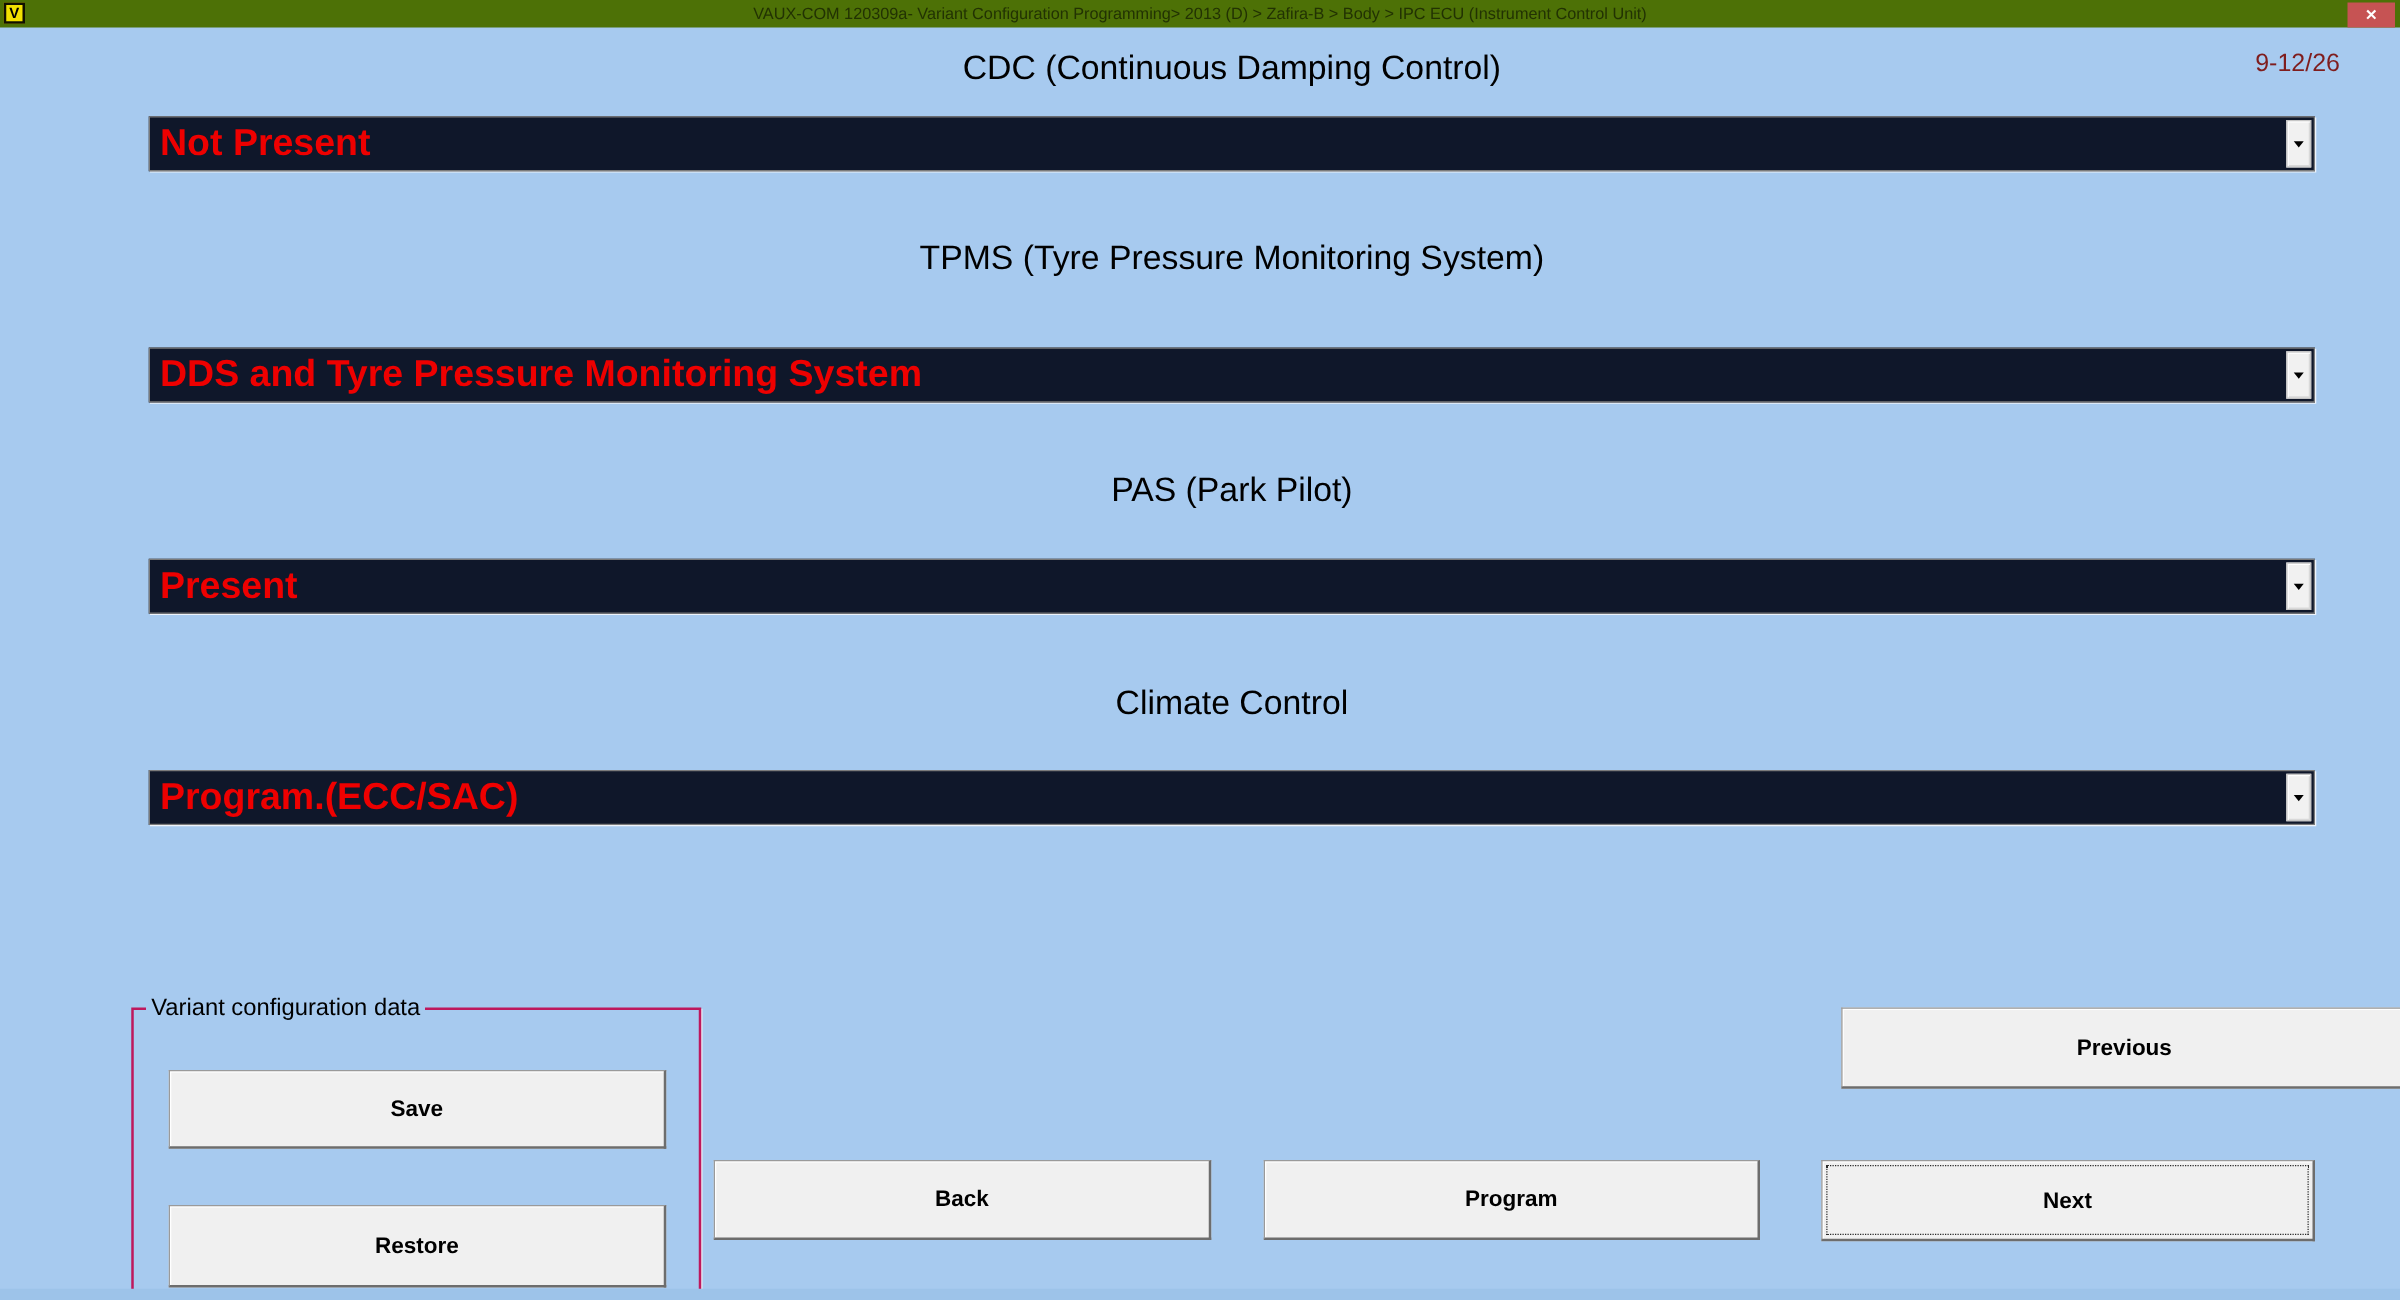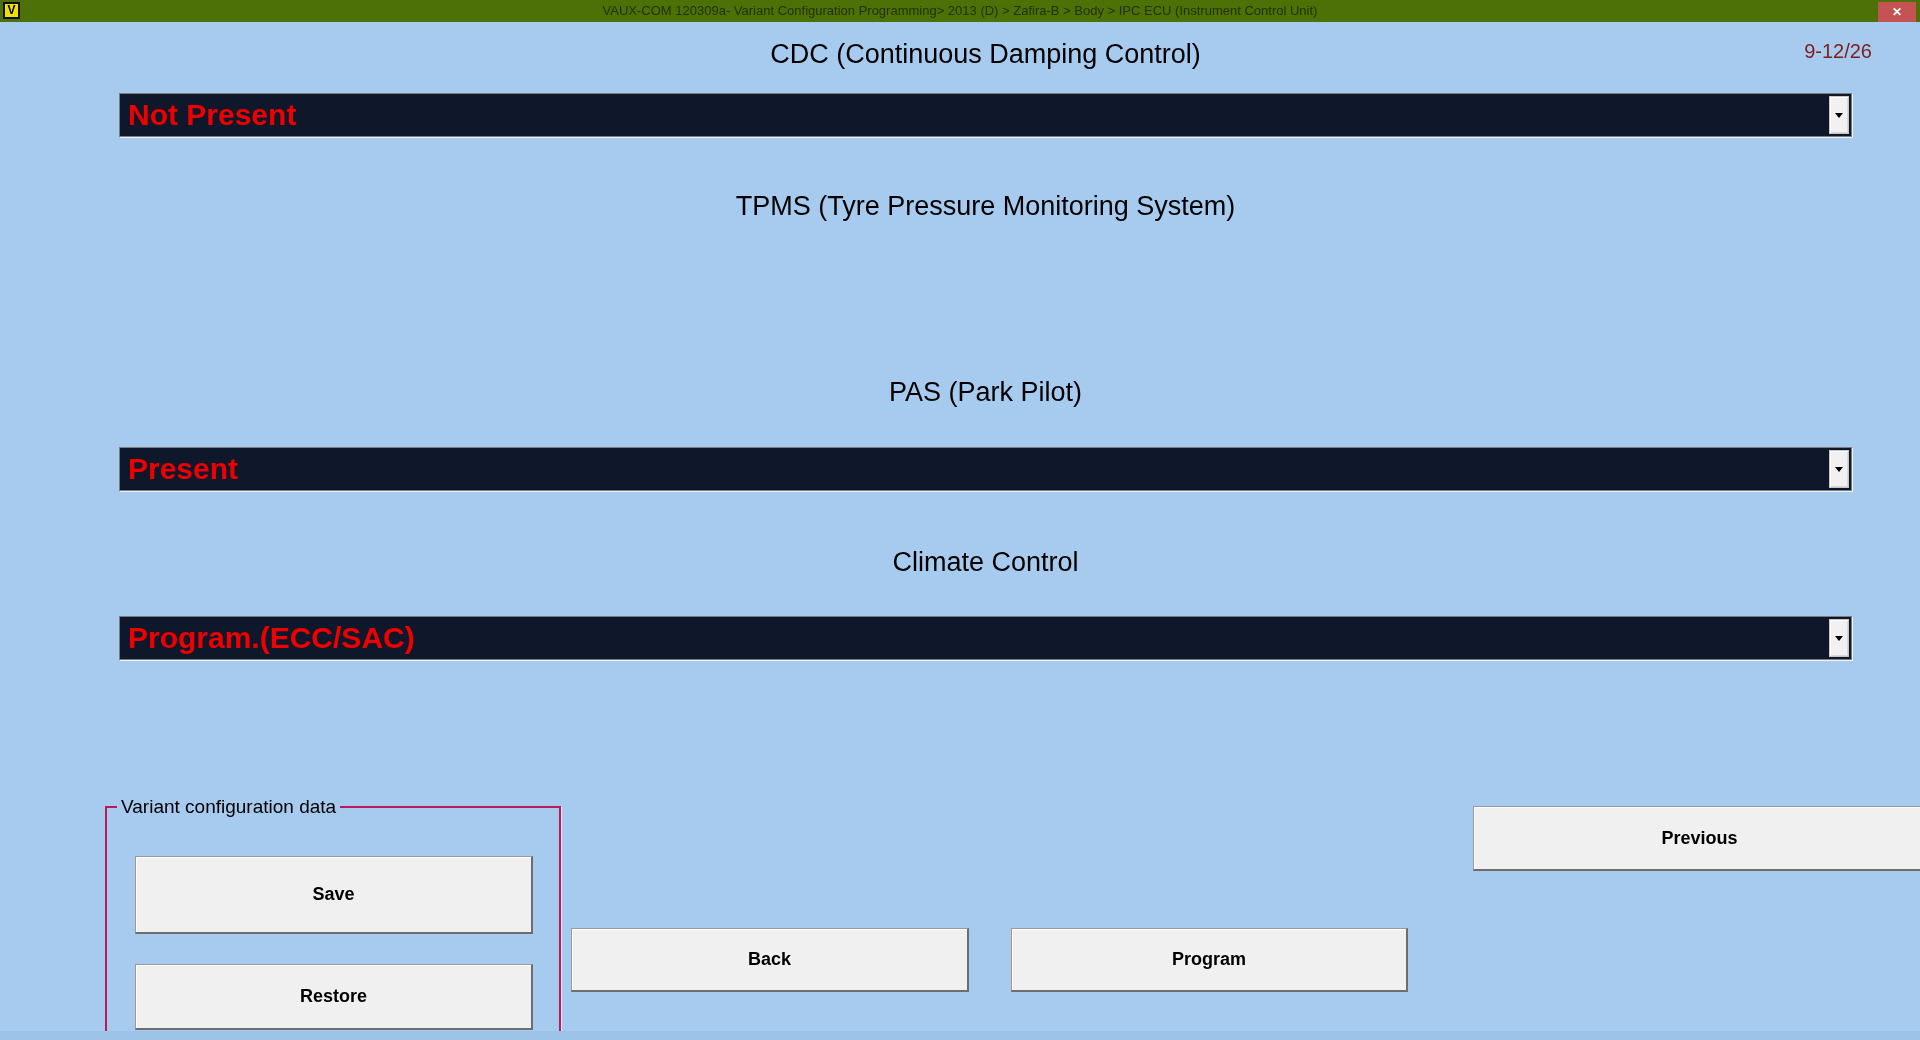--- a/index.html
+++ b/index.html
@@ -120,52 +120,62 @@
 
   <div class="combo-label" style="top:38px">CDC (Continuous Damping Control)</div>
   <div class="combo" style="top:93px">
     <span class="combo-value">Not Present</span>
     <span class="combo-arrow-btn">
       <span class="arrow-glyph"></span>
     </span>
   </div>
 
   <div class="combo-label" style="top:190px">TPMS (Tyre Pressure Monitoring System)</div>
+  <div class="combo" style="top:278px">
+    <span class="combo-value">DDS and Tyre Pressure Monitoring System</span>
+    <span class="combo-arrow-btn">
+      <span class="arrow-glyph"></span>
+    </span>
+  </div>
 
   <div class="combo-label" style="top:376px">PAS (Park Pilot)</div>
   <div class="combo" style="top:447px">
     <span class="combo-value">Present</span>
     <span class="combo-arrow-btn">
       <span class="arrow-glyph"></span>
     </span>
   </div>
 
   <div class="combo-label" style="top:546px">Climate Control</div>
   <div class="combo" style="top:616px">
     <span class="combo-value">Program.(ECC/SAC)</span>
     <span class="combo-arrow-btn">
       <span class="arrow-glyph"></span>
     </span>
   </div>
 
   <fieldset class="groupbox">
     <legend>Variant configuration data</legend>
-    <button class="btn" style="left:28px; top:38px; width:398px; height:78px;">
+    <button class="btn" style="left:28px; top:38px; width:398px; height:63px;">
       <span>Save</span>
     </button>
     <button class="btn" style="left:28px; top:146px; width:398px; height:66px;">
       <span>Restore</span>
     </button>
   </fieldset>
 
   <button class="btn" style="left:571px; top:928px; width:398px; height:64px;">
     <span>Back</span>
   </button>
   <button class="btn" style="left:1011px; top:928px; width:397px; height:64px;">
     <span>Program</span>
   </button>
   <button class="btn" style="left:1457px; top:806px; width:454px; height:65px;margin-left:16px;">
     <span>Previous</span>
   </button>
+  <button class="btn" style="left:1457px; top:928px; width:395px; height:65px;">
+    <span class="focus-rect"></span>
+    <span>Next</span>
+  </button>
 
   <div class="bottom-edge"></div>
 
 </div>
 
 </body></html>

